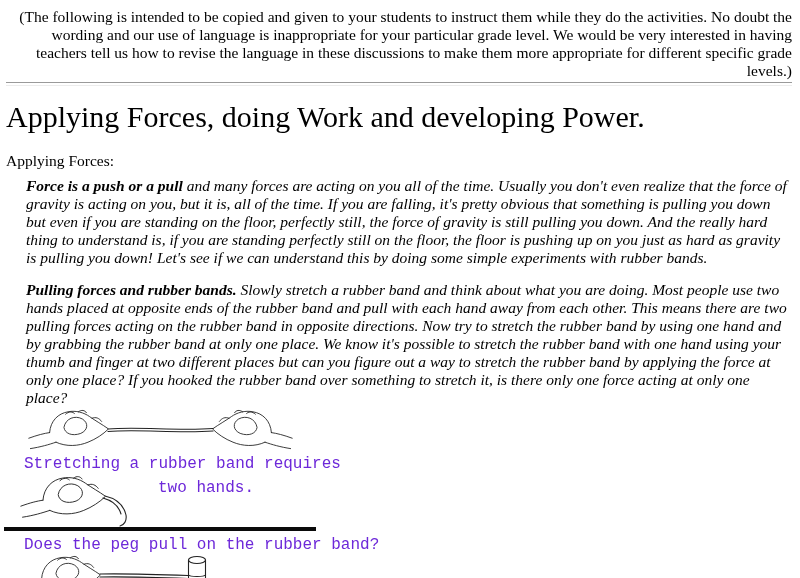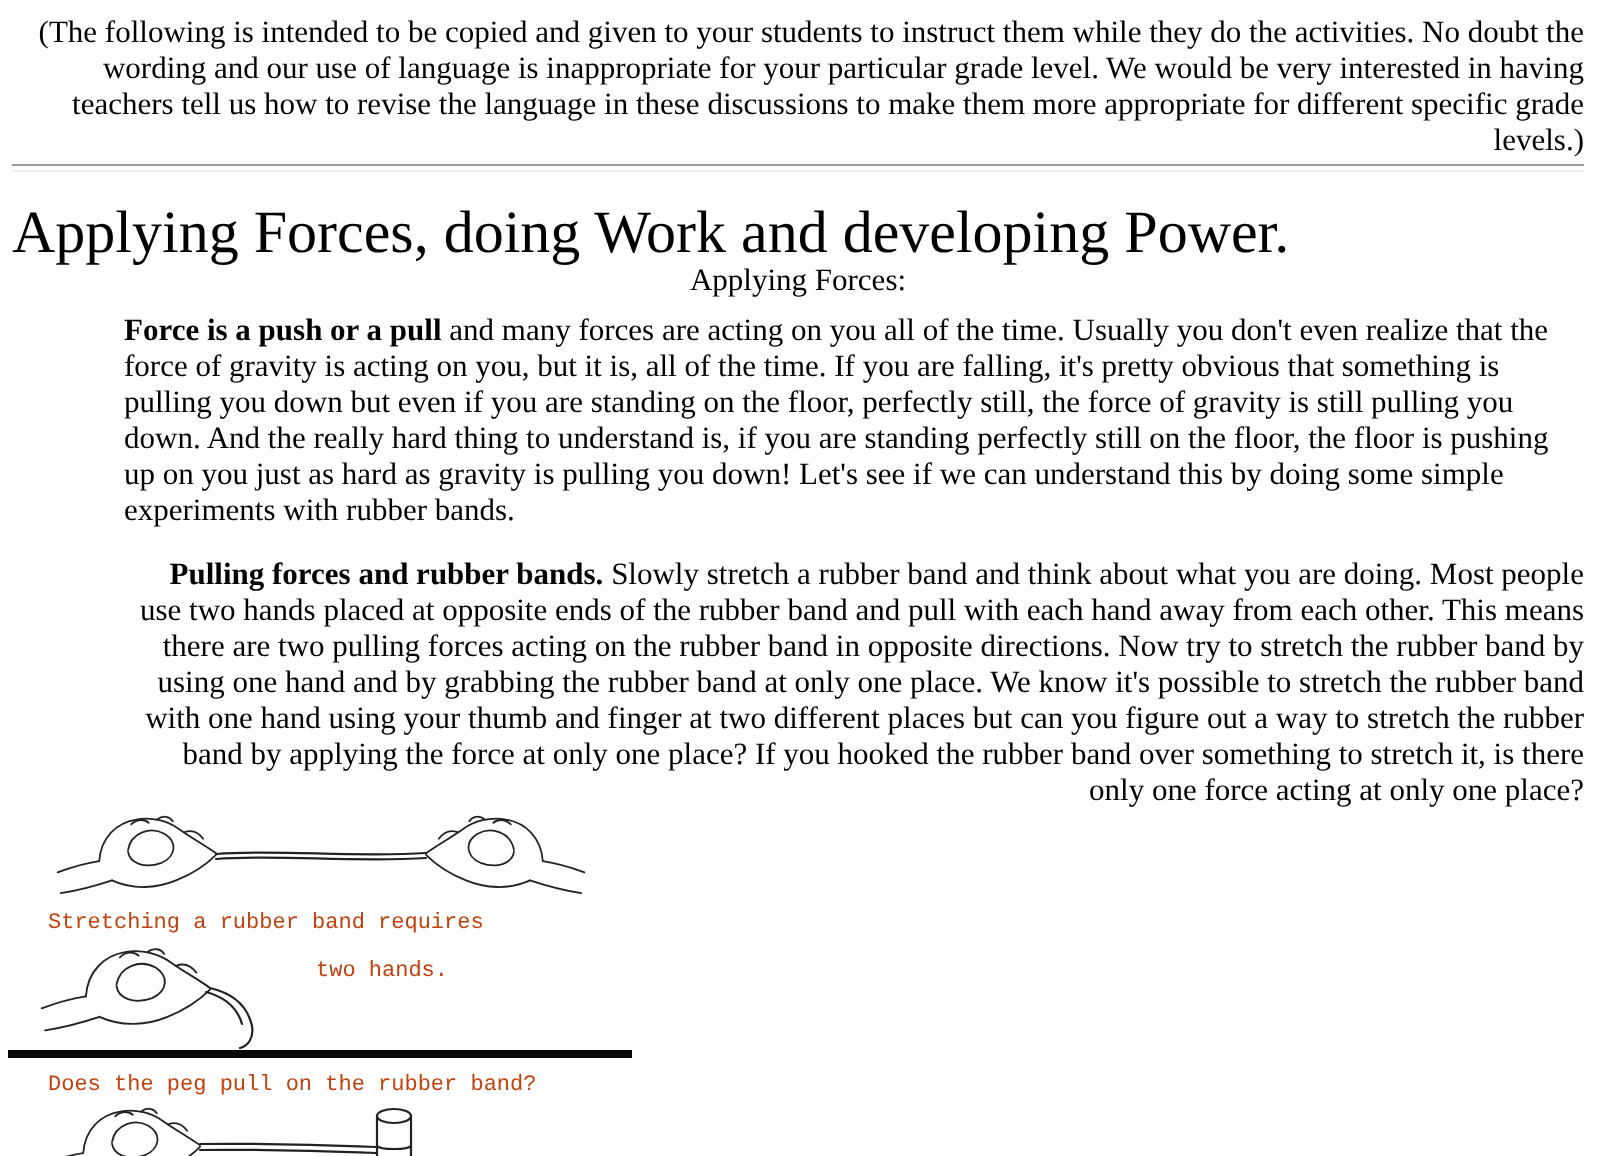--- a/index.html
+++ b/index.html
@@ -24,36 +24,36 @@
     border-top: 1px solid #9a9a9a;
     border-bottom: 1px solid #ececec;
     background: transparent;
   }
   h1.title {
     font-size: 30px;
     line-height: 26px;
     font-weight: normal;
     margin: 18px 0 0 0;
   }
-  .sub { margin-top: 2px; text-align: center; }
-  .indent { margin-left: 56px; }
+  .sub { margin-top: 22px; }
+  .indent { margin-left: 20px; font-style: italic; }
   .b1 { margin-top: 7px; }
-  .b2 { margin-top: 14px; text-align: right; }
+  .b2 { margin-top: 14px; }
   .lead { font-weight: bold; }
   .figs {
     position: relative;
     height: 196px;
     margin: 0;
   }
   .figs .cap {
     position: absolute;
     font-family: "Liberation Mono", monospace;
-    font-size: 11px;
+    font-size: 16px;
     line-height: 14px;
-    color: #c2410c;
+    color: #6d28d9;
     white-space: pre;
     text-align: center;
   }
   .cap1 { top: 50px; left: 18px; }
   .cap2 { top: 74px; left: 152px; }
   .cap3 { top: 131px; left: 18px; }
   .sketch { position: absolute; }
   .sk1 { top: 0; left: 22px; }
   .sk2 { top: 66px; left: 14px; }
   .sk3 { top: 146px; left: 14px; }

